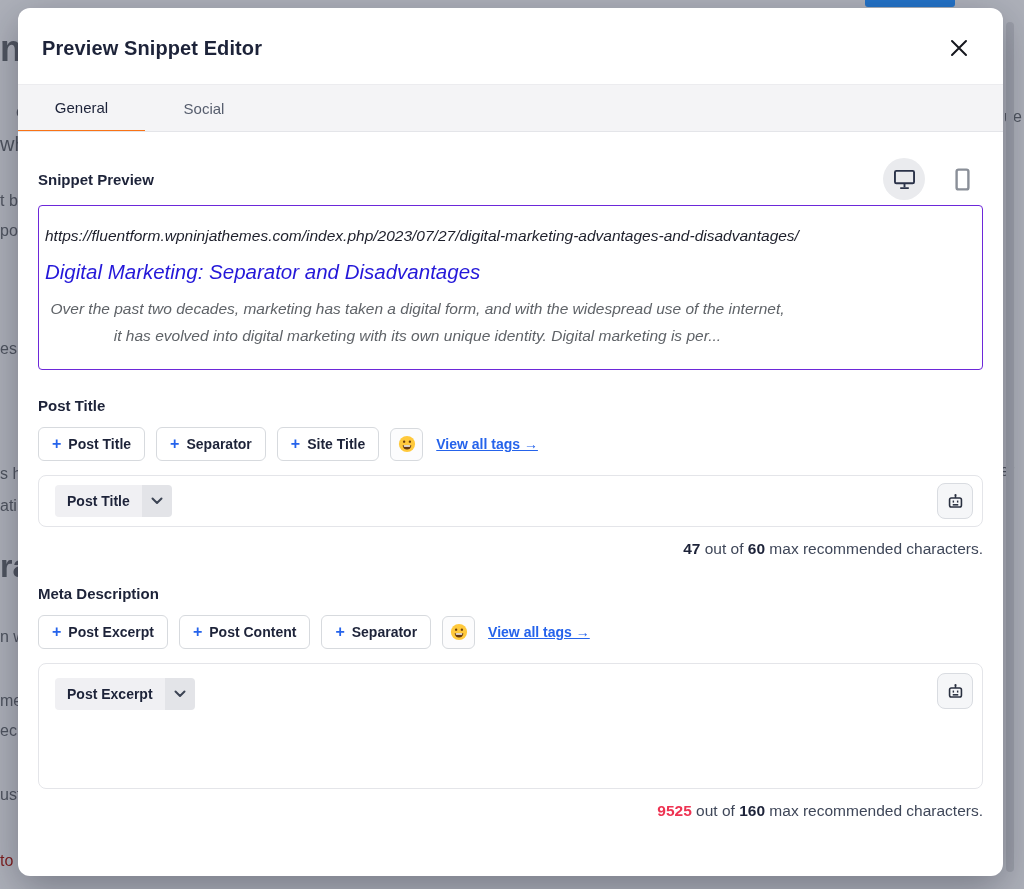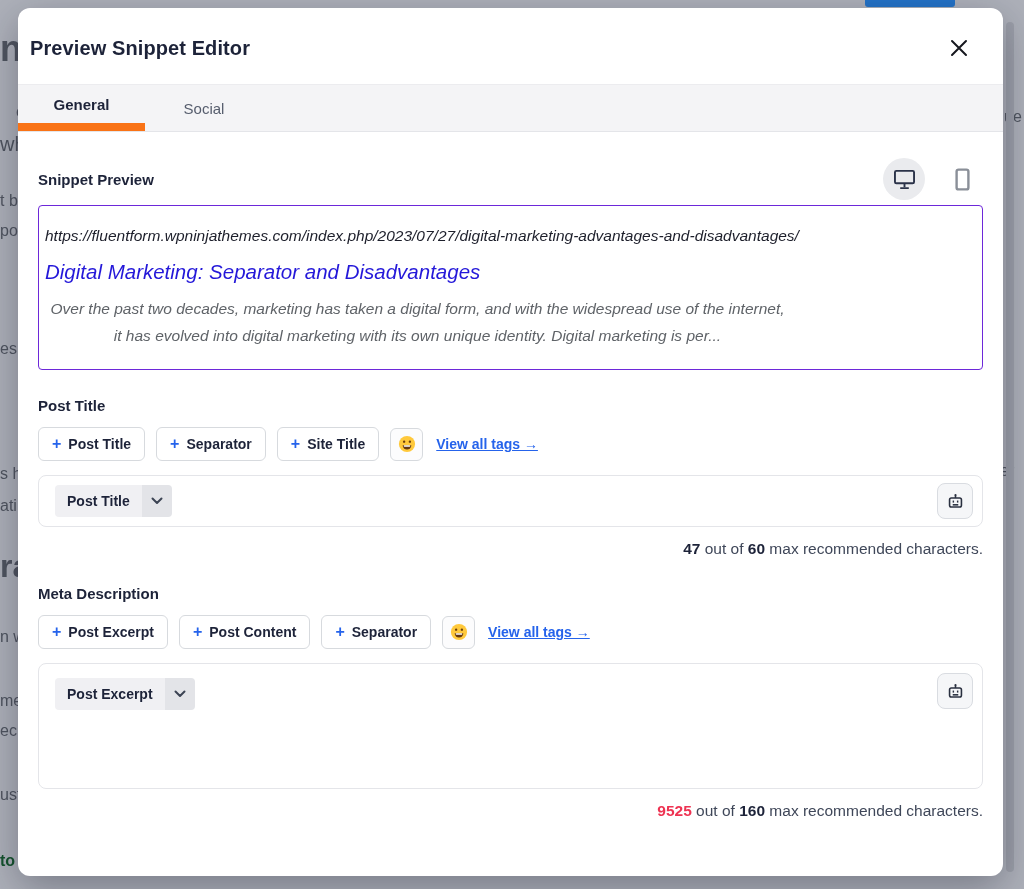--- a/index.html
+++ b/index.html
@@ -25,40 +25,40 @@
 
   
   .modal {
     position:absolute; left:18px; top:8px; width:985px; height:868px;
     background:#ffffff; border-radius:12px;
     box-shadow: 0 12px 40px rgba(20,24,40,.35);
     overflow:hidden;
   }
   .modal-header {
     display:flex; align-items:center; justify-content:space-between;
-    padding:26px 30px 22px 12px;
+    padding:26px 30px 22px 24px;
   }
   .modal-title { font-size:20px; font-weight:bold; color:#1d2339; letter-spacing:.1px; }
   .close-btn {
     background:none; border:none; cursor:pointer; padding:4px; line-height:0;
   }
 
   .tabbar {
     display:flex; background:#f4f4f6;
     border-top:1px solid #ececef; border-bottom:1px solid #e4e5e9;
     height:48px;
   }
   .tab {
     display:flex; align-items:center; justify-content:center;
     height:100%; font-size:15px; cursor:pointer;
     border:none; background:none; color:#565d6d;
   }
   .tab.active {
-    width:127px; font-weight:bold; color:#1d2339;
-    border-bottom:8px solid #f97316;
+    width:127px; font-weight:normal; color:#1d2339;
+    border-bottom:1px solid #f97316;
   }
   .tab.inactive { width:118px; }
 
   .content { padding:0 20px 20px 20px; }
 
   .preview-head {
     display:flex; align-items:center; justify-content:space-between;
     margin-top:26px; height:42px;
   }
   .section-label { font-size:15px; font-weight:bold; color:#1d2339; }
@@ -148,21 +148,21 @@
       <span style="position: absolute; left: 0px; top: 192px; font-size: 16px; color: rgb(79, 84, 95);">t b</span>
       <span style="position: absolute; left: 0px; top: 222px; font-size: 16px; color: rgb(79, 84, 95);">po</span>
       <span style="position: absolute; left: 0px; top: 340px; font-size: 16px; color: rgb(79, 84, 95);">es</span>
       <span style="position: absolute; left: 0px; top: 465px; font-size: 16px; color: rgb(79, 84, 95);">s h</span>
       <span style="position: absolute; left: 0px; top: 497px; font-size: 16px; color: rgb(79, 84, 95);">ati</span>
       <span style="position: absolute; left: 0px; top: 548px; font-size: 32px; color: rgb(79, 84, 95); font-weight: bold;">ra</span>
       <span style="position: absolute; left: 0px; top: 628px; font-size: 16px; color: rgb(79, 84, 95);">n w</span>
       <span style="position: absolute; left: 0px; top: 692px; font-size: 16px; color: rgb(79, 84, 95);">me</span>
       <span style="position: absolute; left: 0px; top: 722px; font-size: 16px; color: rgb(79, 84, 95);">ecis</span>
       <span style="position: absolute; left: 0px; top: 786px; font-size: 16px; color: rgb(79, 84, 95);">ust</span>
-      <span style="position: absolute; left: 0px; top: 852px; font-size: 16px; color: #14532d; font-weight: bold;">to</span>
+      <span style="position: absolute; left: 0px; top: 852px; font-size: 16px; color: #7f1d1d;">to</span>
       <span style="position: absolute; left: 1004px; top: 108px; font-size: 16px; color: rgb(79, 84, 95);">ue</span>
       <span style="position: absolute; left: 1000px; top: 462px; font-size: 16px; color: rgb(79, 84, 95);">er</span>
     </div>
   <div class="backdrop-bluebar"></div>
   <div class="page-scrollbar"></div>
 </div>
 
 <div class="modal">
 
   <div class="modal-header">

